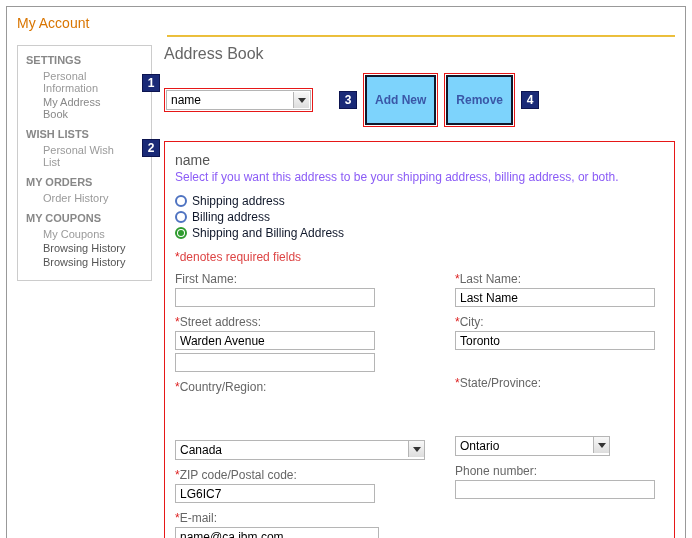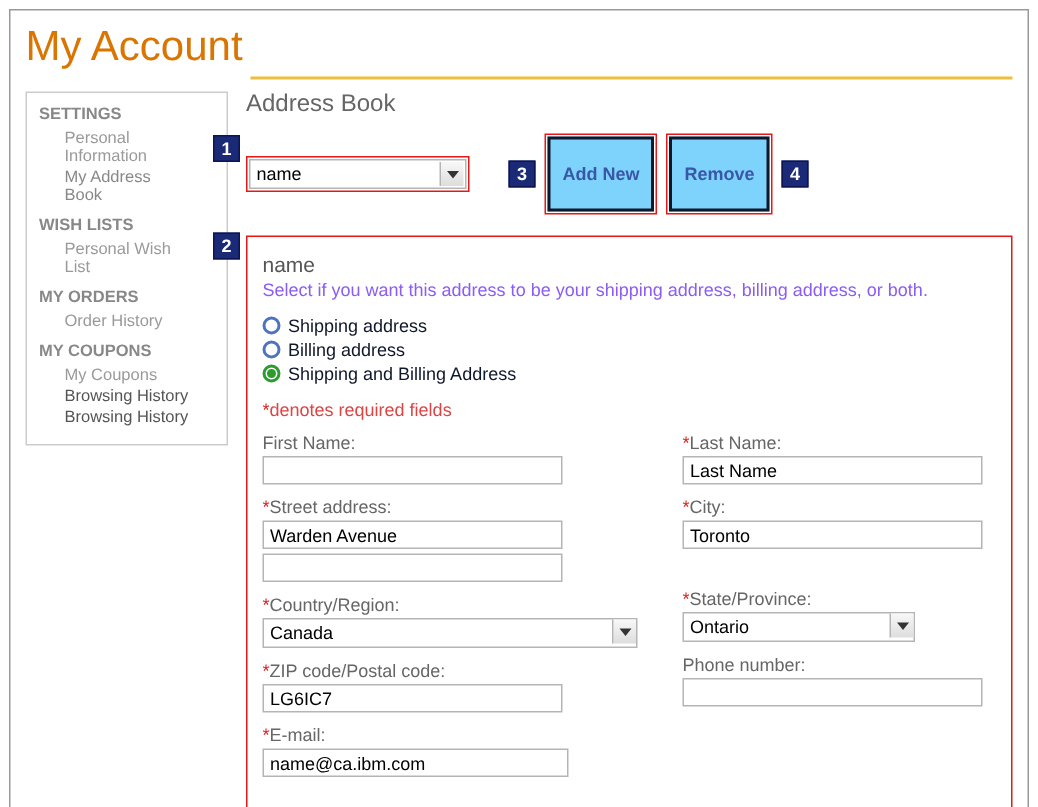--- a/index.html
+++ b/index.html
@@ -1,18 +1,18 @@
 <!DOCTYPE html>
 <html><head>
 <meta charset="utf-8">
 <style>
   * { box-sizing: border-box; margin: 0; padding: 0; }
   body { font-family: Arial, sans-serif; font-size: 12px; background: #fff; padding: 6px; }
   .wrap { width: 680px; border: 1px solid #999; background: #fff; padding: 8px 10px 14px 10px; }
-  .page-title { color: #d97500; font-size: 28px; font-weight: normal; margin-bottom: 4px; }
+  .page-title { color: #d97500; font-size: 14px; font-weight: normal; margin-bottom: 4px; }
   .hr-top { height: 2px; background: linear-gradient(#efbf2e,#e7bf4b); margin: 0 0 8px 150px; }
   .layout { display: flex; gap: 12px; }
   .sidebar { width: 135px; border: 1px solid #ccc; padding: 8px 8px 10px 8px; align-self: flex-start; }
   .sb-head { color: #888; font-weight: bold; font-size: 11px; margin-top: 8px; margin-bottom: 4px; }
   .sb-head:first-child { margin-top: 0; }
   .sb-link { color: #9a9a9a; font-size: 11px; display: block; margin: 2px 17px; cursor: pointer; }
   .sb-link.active { color: #888; }
   .sb-link.dark { color: #555; }
   .main { flex: 1; position: relative; }
   .sect-title { color: #666; font-size: 16px; margin-bottom: 10px; }
@@ -31,21 +31,21 @@
   .radio.checked::after { content:''; position:absolute; left:1px; top:1px; width:6px; height:6px; border-radius:50%; background:#2e9b2e; }
   .radio.checked { border-color:#2e9b2e; }
   .req { color:#d22; }
   .req-note { color:#d44; margin:10px 0 8px 0; }
   .grid { display:flex; gap:30px; }
   .col { flex:1; }
   .field { margin-bottom:8px; }
   .flabel { color:#666; display:block; margin-bottom:2px; }
   .tinput { width:200px; border:1px solid #b5b5b5; padding:2px 4px; font-size:12px; height:19px; }
   .tinput.wide { width:204px; }
-  .sel2wrap { position:relative; display:inline-block; }
+  .sel2wrap { position:relative; display:inline-block;margin-top:44px; }
   .sel2 { width:250px; height:20px; border:1px solid #b5b5b5; padding:2px 22px 2px 4px; font-size:12px; background:#fff; }
   .sel2.narrow { width:155px; }
   .sel2wrap .arrow2 { position:absolute; right:1px; top:1px; width:16px; height:16px; border-left:1px solid #b5b5b5; background:linear-gradient(#f8f8f8,#ddd); }
   .sel2wrap .arrow2::after { content:''; position:absolute; left:4px; top:6px; border-left:4px solid transparent; border-right:4px solid transparent; border-top:5px solid #333; }
   .update { background:#ef7a1a; color:#0f172a; font-weight:bold; border:none; padding:4px 10px; font-size:12px; cursor:pointer; margin-top:12px; }
   .callout { position:absolute; width:18px; height:18px; background:#1a2a77; color:#fff; font-weight:bold; font-size:12px; display:flex; align-items:center; justify-content:center; border:1px solid #0d1450; z-index:5; }
 </style>
 </head>
 <body>
 

